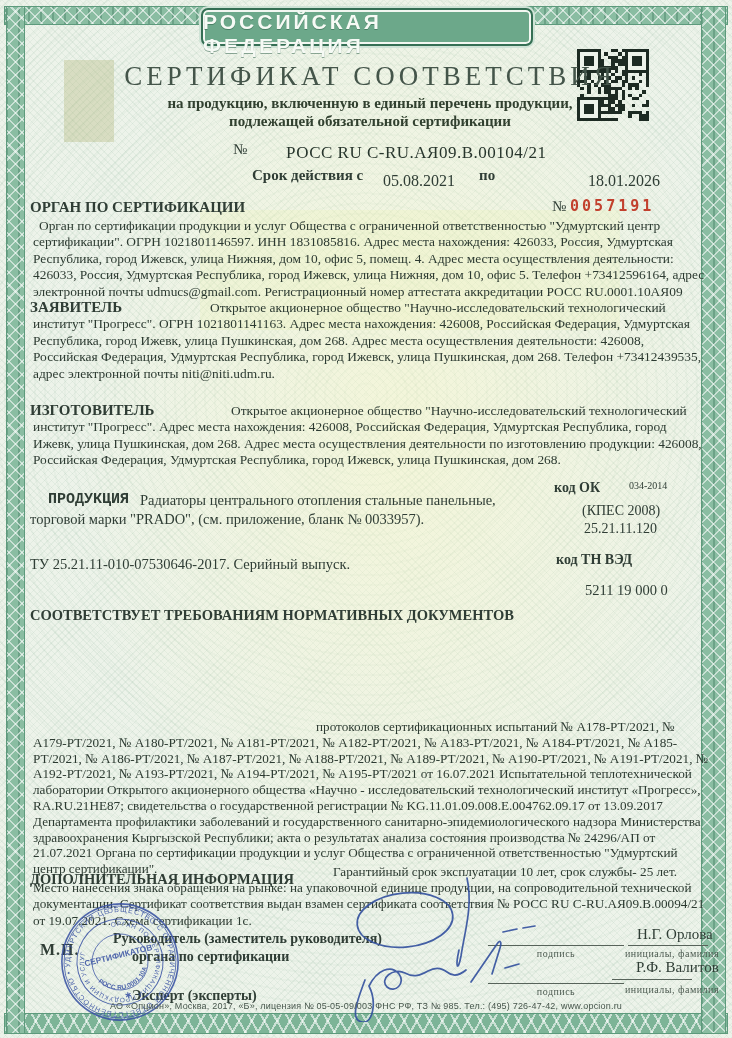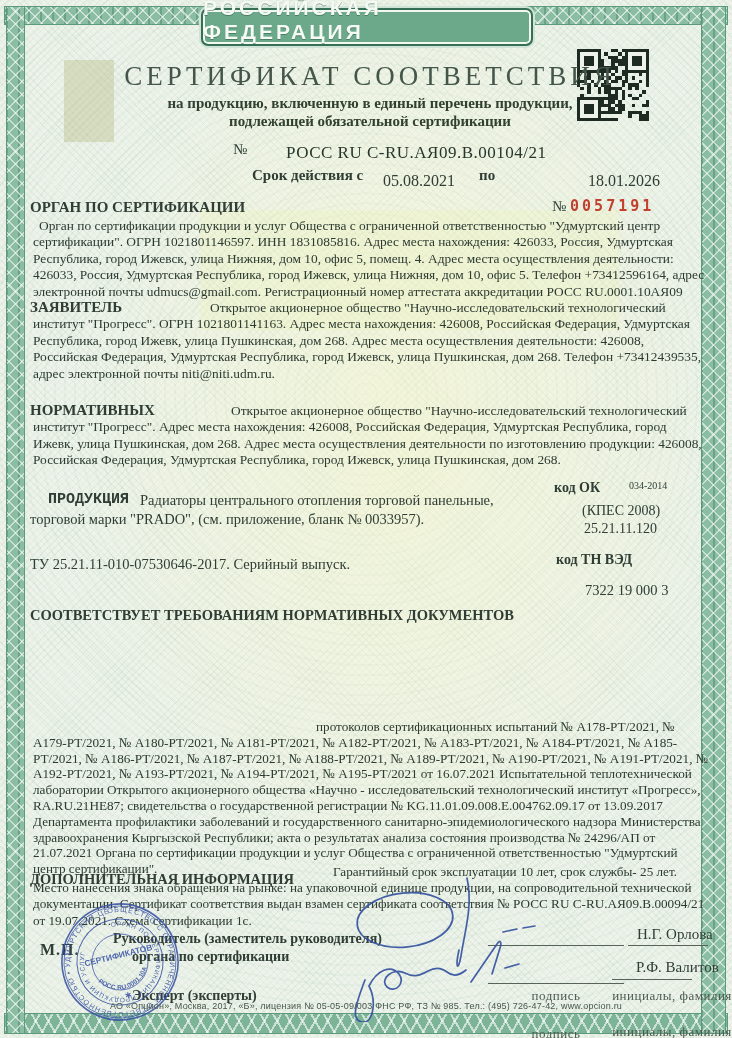--- a/index.html
+++ b/index.html
@@ -32,36 +32,36 @@
       #7db497; }
   .frame.left   { left:6px;  top:6px; bottom:4px; width:19px; }
   .frame.right  { right:6px; top:6px; bottom:4px; width:25px; }
 
   .abs { position:absolute; }
   .banner {
     position:absolute; left:201px; top:8px; width:332px; height:38px;
     background:#6ca88a; border:2px solid #35705５2;
     border:2px solid #356f54; border-radius:7px;
     box-shadow: inset 0 0 0 2px #f2f7f1, 0 0 0 2px #cfe3d6;
-    display:flex; align-items:flex-end; justify-content:center;
+    display:flex; align-items:flex-start; justify-content:center;
     font-family:"Liberation Sans", sans-serif; font-weight:bold;
     font-size:21px; letter-spacing:3px; color:#f6faf5;
     text-shadow:0 1px 0 rgba(40,90,65,0.5);
   }
   .doc-title {
     position:absolute; left:0; top:61px; width:740px; text-align:center;
     font-size:27px; letter-spacing:4px; color:#44554a; font-weight:normal;
   }
   .doc-sub { position:absolute; width:740px; left:0; text-align:center;
     font-weight:bold; font-size:15px; color:#31402f; }
   .lbl  { font-weight:bold; font-size:15px; }
   .body-text { font-size:13.4px; line-height:16.4px; text-align:left; color:#2c3a31; }
   .red-num { font-family:"DejaVu Sans Mono", monospace; color:#c2402e; font-size:15px; letter-spacing:3px; font-weight:bold; }
   .sig-line { border-bottom:1.3px solid #57635a; }
-  .sig-cap { font-size:13px; color:#4c5a50; text-align:center; letter-spacing:0.5px;margin-top:40px; }
+  .sig-cap { font-size:10px; color:#4c5a50; text-align:center; letter-spacing:0.5px; }
   .qr-wrap { position:absolute; left:577px; top:49px; width:72px; height:72px; }
   .footer-text { position:absolute; left:0; top:1001px; width:732px; text-align:center;
     font-family:"Liberation Sans", sans-serif; font-size:9px; color:#47564c; letter-spacing:0.2px; }
   .stamp-svg { position:absolute; left:50px; top:896px; transform:rotate(-14deg); opacity:0.88; }
   .pen-svg { position:absolute; left:325px; top:872px; }
 </style>
 </head>
 <body>
 
 <div class="page">
@@ -249,35 +249,35 @@
   <div class="abs lbl" style="left:30px; top:199px;">ОРГАН ПО СЕРТИФИКАЦИИ</div>
   <div class="abs" style="left:552px; top:197px; font-size:15px;">
     <span>№</span>
     <span class="red-num">0057191</span>
   </div>
   <div class="abs body-text" style="left:33px; top:218px; width:676px; text-indent:6px;">Орган по сертификации продукции и услуг Общества с ограниченной ответственностью "Удмуртский центр сертификации". ОГРН 1021801146597. ИНН 1831085816. Адрес места нахождения: 426033, Россия, Удмуртская Республика, город Ижевск, улица Нижняя, дом 10, офис 5, помещ. 4. Адрес места осуществления деятельности: 426033, Россия, Удмуртская Республика, город Ижевск, улица Нижняя, дом 10, офис 5. Телефон +73412596164, адрес электронной почты udmucs@gmail.com. Регистрационный номер аттестата аккредитации РОСС RU.0001.10АЯ09</div>
 
   <div class="abs lbl" style="left:30px; top:299px;">ЗАЯВИТЕЛЬ</div>
   <div class="abs body-text" style="left:33px; top:300px; width:676px; text-indent:177px;">Открытое акционерное общество "Научно-исследовательский технологический институт "Прогресс". ОГРН 1021801141163. Адрес места нахождения: 426008, Российская Федерация, Удмуртская Республика, город Ижевк, улица Пушкинская, дом 268. Адрес места осуществления деятельности: 426008, Российская Федерация, Удмуртская Республика, город Ижевск, улица Пушкинская, дом 268. Телефон +73412439535, адрес электронной почты niti@niti.udm.ru.</div>
 
-  <div class="abs lbl" style="left:30px; top:402px;">НОРМАТИВНЫХ</div>
+  <div class="abs lbl" style="left:30px; top:402px;">ИЗГОТОВИТЕЛЬ</div>
   <div class="abs body-text" style="left:33px; top:403px; width:676px; text-indent:198px;">Открытое акционерное общество "Научно-исследовательский технологический институт "Прогресс". Адрес места нахождения: 426008, Российская Федерация, Удмуртская Республика, город Ижевк, улица Пушкинская, дом 268. Адрес места осуществления деятельности по изготовлению продукции: 426008, Российская Федерация, Удмуртская Республика, город Ижевск, улица Пушкинская, дом 268.</div>
 
   <div class="abs" style="left:554px; top:480px; font-weight:bold; font-size:14px;">код ОК</div>
   <div class="abs" style="left:629px; top:480px; font-size:10px;">034-2014</div>
   <div class="abs" style="left:582px; top:503px; font-size:14px;">(КПЕС 2008)</div>
   <div class="abs" style="left:584px; top:521px; font-size:14px;">25.21.11.120</div>
 
   <div class="abs lbl" style="left:48px; top:491px;font-family:Liberation Mono, monospace;">ПРОДУКЦИЯ</div>
-  <div class="abs" style="left:140px; top:492px; font-size:14.5px;">Радиаторы центрального отопления торговой панельные,</div>
+  <div class="abs" style="left:140px; top:492px; font-size:14.5px;">Радиаторы центрального отопления стальные панельные,</div>
   <div class="abs" style="left:30px; top:511px; font-size:14.5px;">торговой марки "PRADO", (см. приложение, бланк № 0033957).</div>
   <div class="abs" style="left:30px; top:556px; font-size:14.5px;">ТУ 25.21.11-010-07530646-2017. Серийный выпуск.</div>
 
   <div class="abs" style="left:556px; top:552px; font-weight:bold; font-size:14px;">код ТН ВЭД</div>
-  <div class="abs" style="left:585px; top:582px; font-size:14.5px;">7322 19 000 3</div>
+  <div class="abs" style="left:585px; top:582px; font-size:14.5px;">5211 19 000 0</div>
 
   <div class="abs lbl" style="left:30px; top:607px; font-size:14.5px;">СООТВЕТСТВУЕТ ТРЕБОВАНИЯМ НОРМАТИВНЫХ ДОКУМЕНТОВ</div>
 
   <div class="abs body-text" style="left:33px; top:719px; width:678px; text-indent:283px; font-size:13.2px; line-height:15.8px;">протоколов сертификационных испытаний № А178-РТ/2021, № А179-РТ/2021, № А180-РТ/2021, № А181-РТ/2021, № А182-РТ/2021, № А183-РТ/2021, № А184-РТ/2021, № А185-РТ/2021, № А186-РТ/2021, № А187-РТ/2021, № А188-РТ/2021, № А189-РТ/2021, № А190-РТ/2021, № А191-РТ/2021, № А192-РТ/2021, № А193-РТ/2021, № А194-РТ/2021, № А195-РТ/2021 от 16.07.2021 Испытательной теплотехнической лаборатории Открытого акционерного общества «Научно - исследовательский технологический институт «Прогресс», RA.RU.21НЕ87; свидетельства о государственной регистрации № KG.11.01.09.008.Е.004762.09.17 от 13.09.2017 Департамента профилактики заболеваний и государственного санитарно-эпидемиологического надзора Министерства здравоохранения Кыргызской Республики; акта о результатах анализа состояния производства № 24296/АП от 21.07.2021 Органа по сертификации продукции и услуг Общества с ограниченной ответственностью "Удмуртский центр сертификации".</div>
 
   <div class="abs lbl" style="left:30px; top:871px; font-size:14.5px; z-index:2;">ДОПОЛНИТЕЛЬНАЯ ИНФОРМАЦИЯ</div>
   <div class="abs body-text" style="left:33px; top:864px; width:678px; text-indent:300px; font-size:13.2px; line-height:16.2px;">Гарантийный срок эксплуатации 10 лет, срок службы- 25 лет. Место нанесения знака обращения на рынке: на упаковочной единице продукции, на сопроводительной технической документации. Сертификат соответствия выдан взамен сертификата соответствия № РОСС RU C-RU.АЯ09.В.00094/21 от 19.07.2021. Схема сертификации 1с.</div>
 
   <div class="abs" style="left:113px; top:931px; font-weight:bold; font-size:14px;">Руководитель (заместитель руководителя)</div>
   <div class="abs" style="left:132px; top:949px; font-weight:bold; font-size:14px;">органа по сертификации</div>

